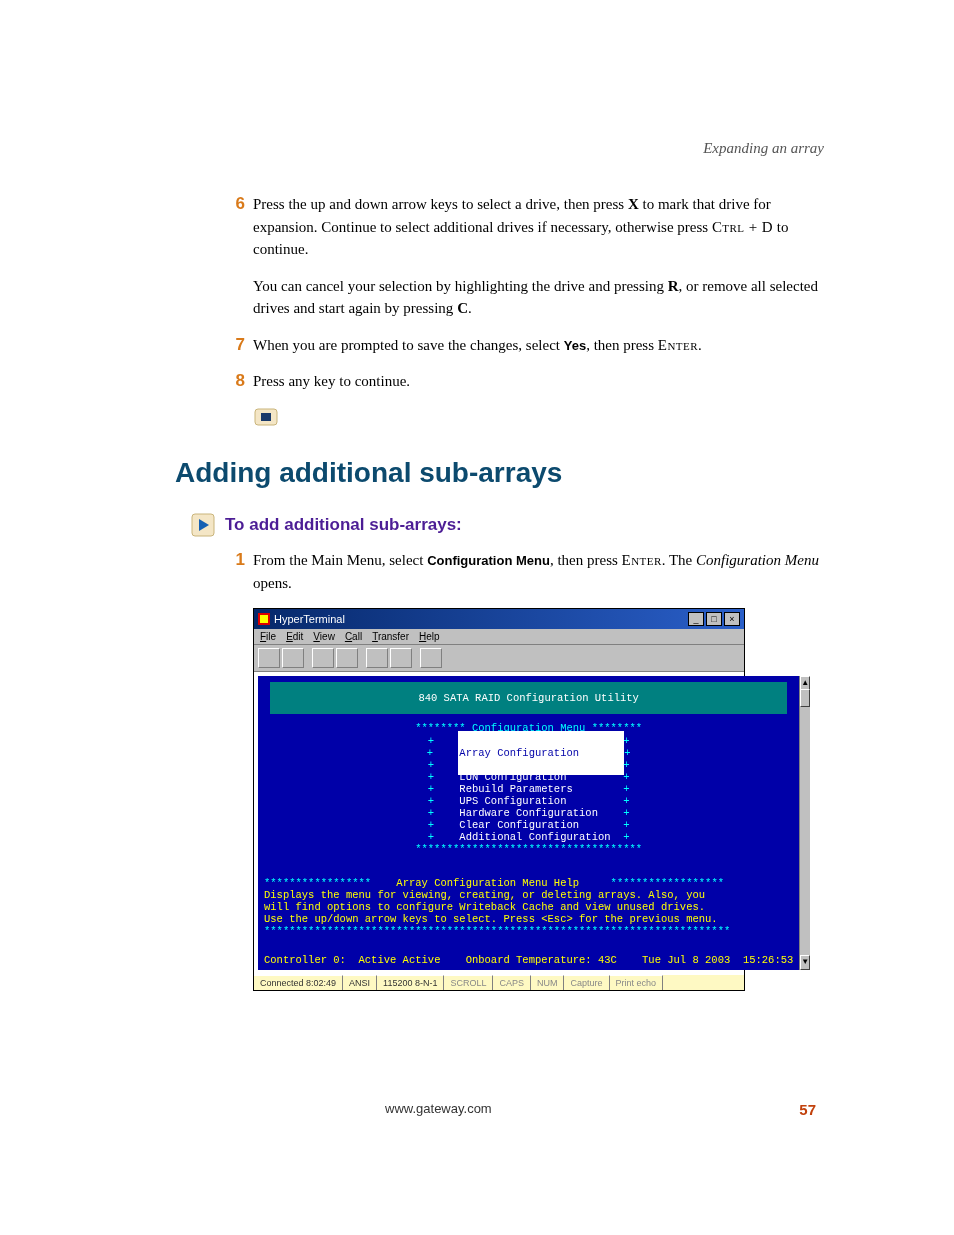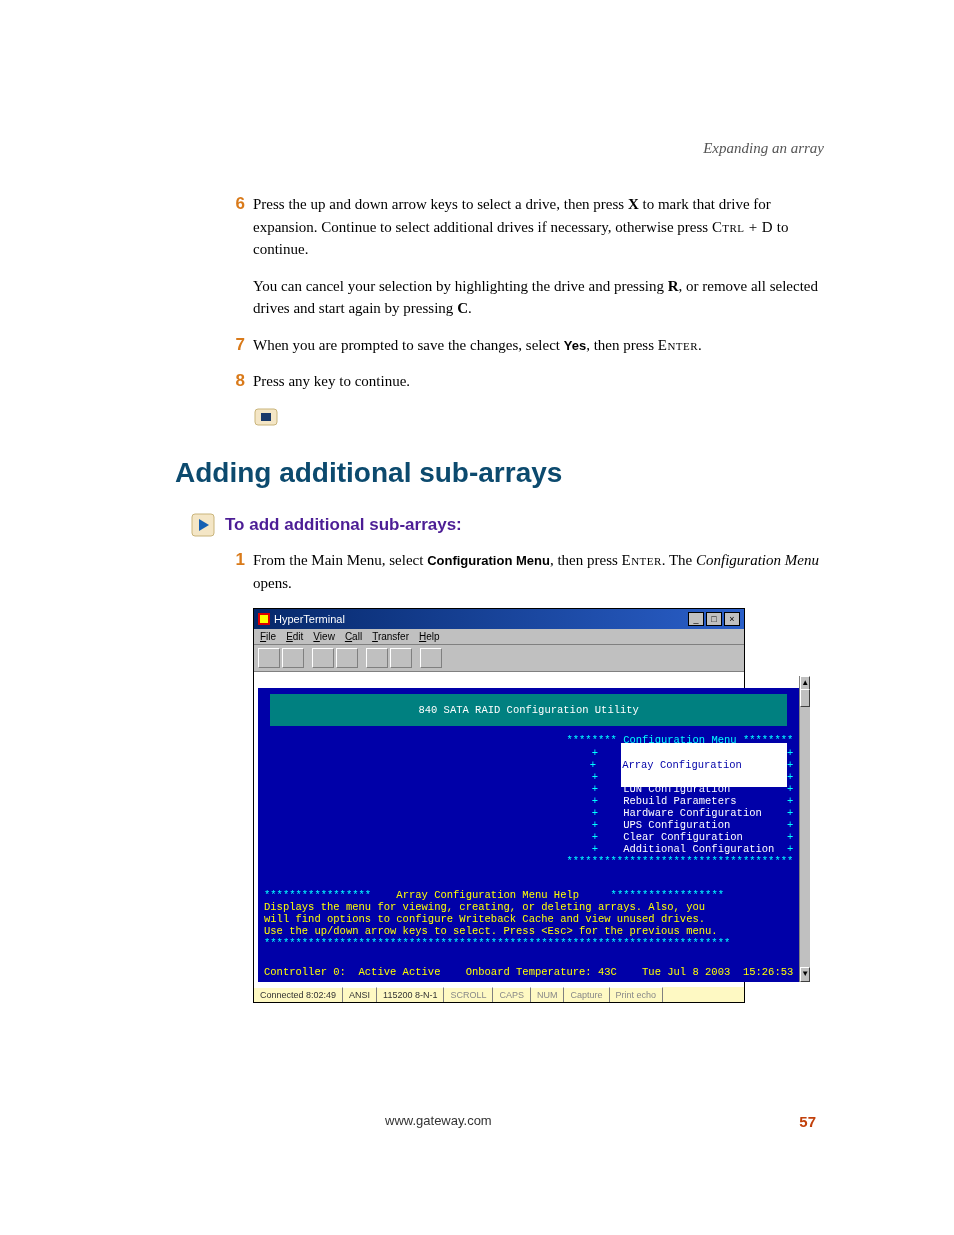--- a/index.html
+++ b/index.html
@@ -151,21 +151,20 @@
   }
   .term-area {
     flex:1;
     background:#0000a8;
     font-family: "Courier New", monospace;
     font-size: 10.5px;
     line-height: 1.15;
     color:#fff;
     padding: 4px 6px 4px 6px;
     min-height: 260px;
-    margin-top: 12px;
   }
   .scrollbar {
     width:14px;
     background:#c0c0c0;
     border-left:1px solid #808080;
     position:relative;
   }
   .sb-btn {
     height:13px;
     background:#c0c0c0;
@@ -189,21 +188,21 @@
     margin: 2px 6px 8px 6px;
   }
   .cyan { color:#00ffff; }
   .yellow { color:#ffff00; }
   .white { color:#ffffff; }
   .hl {
     background:#ffffff;
     color:#0000a8;
     padding: 16px 1px;
   }
-  .menu-row { white-space: pre; text-align:right; }
+  .menu-row { white-space: pre; text-align:center; }
   .help-block { margin-top: 10px; white-space: pre-wrap; }
   .controller-line { margin-top: 4px; white-space: pre; }
 
   .statusbar {
     background:#fef9c3;
     font-family: Tahoma, Arial, sans-serif;
     font-size: 9px;
     display:flex;
     border-top:1px solid #fff;
   }
@@ -314,22 +313,22 @@
         <div class="term-scroll">
           <div class="term-area">
             <div class="term-title-box">840 SATA RAID Configuration Utility</div>
             <div class="menu-row cyan">******** Configuration Menu ********</div>
             <div id="menuItems">
                 <div class="menu-row"><span class="cyan">+</span>    <span class="white">View Configuration        </span><span class="cyan">+</span></div>
                 <div class="menu-row"><span class="cyan">+</span>    <span class="hl">Array Configuration       </span><span class="cyan">+</span></div>
                 <div class="menu-row"><span class="cyan">+</span>    <span class="white">Hot Spare Configuration   </span><span class="cyan">+</span></div>
                 <div class="menu-row"><span class="cyan">+</span>    <span class="white">LUN Configuration         </span><span class="cyan">+</span></div>
                 <div class="menu-row"><span class="cyan">+</span>    <span class="white">Rebuild Parameters        </span><span class="cyan">+</span></div>
+                <div class="menu-row"><span class="cyan">+</span>    <span class="white">UPS Configuration         </span><span class="cyan">+</span></div>
                 <div class="menu-row"><span class="cyan">+</span>    <span class="white">Hardware Configuration    </span><span class="cyan">+</span></div>
-                <div class="menu-row"><span class="cyan">+</span>    <span class="white">UPS Configuration         </span><span class="cyan">+</span></div>
                 <div class="menu-row"><span class="cyan">+</span>    <span class="white">Clear Configuration       </span><span class="cyan">+</span></div>
                 <div class="menu-row"><span class="cyan">+</span>    <span class="white">Additional Configuration  </span><span class="cyan">+</span></div>
               </div>
             <div class="menu-row cyan">************************************</div>
 
             <div class="help-block">
 <span class="cyan">*****************</span>    <span class="yellow">Array Configuration Menu Help</span>     <span class="cyan">******************</span>
 <span class="yellow">Displays the menu for viewing, creating, or deleting arrays. Also, you</span>
 <span class="yellow">will find options to configure Writeback Cache and view unused drives.</span>
 <span class="yellow">Use the up/down arrow keys to select. Press &lt;Esc&gt; for the previous menu.</span>

